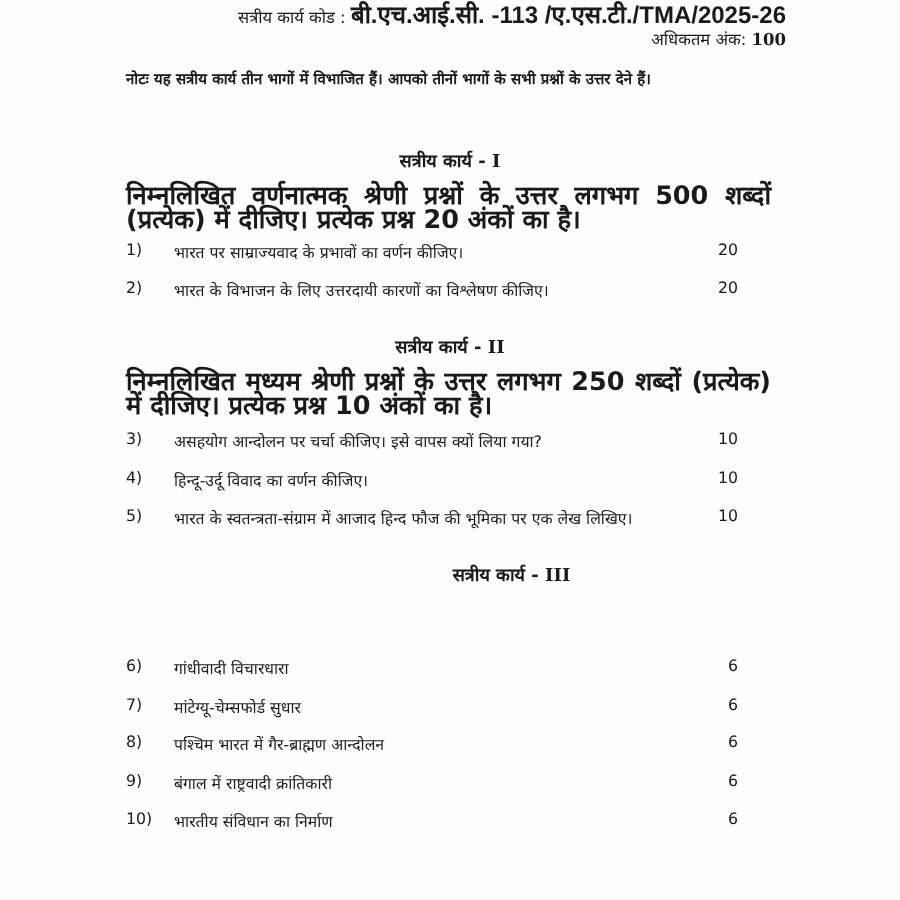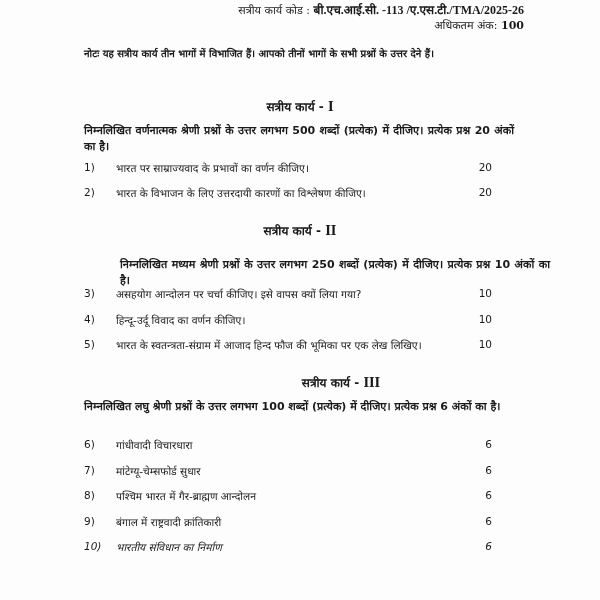--- a/index.html
+++ b/index.html
@@ -1,25 +1,25 @@
 <!DOCTYPE html>
 <html><head>
 <meta charset="utf-8">
 <style>
   html, body { margin: 0; padding: 0; background: #ffffff; }
   body { width: 600px; height: 600px; overflow: hidden; position: relative;
          font-family: "DejaVu Sans", "Liberation Sans", sans-serif; color: #1a1a1a; }
   .page { position: absolute; left: 0; top: 0; width: 600px; height: 600px; background: #fdfdfd; }
   .hdr { position: absolute; right: 76px; top: 3px; text-align: right; font-size: 11px; line-height: 15px; }
-  .hdr .code { font-family: Liberation Serif, serif; font-weight: bold; font-size: 12px; }
+  .hdr .code { font-family: Liberation Sans, sans-serif; font-weight: bold; font-size: 16px; }
   .hdr .max b { font-family: "DejaVu Serif", "Liberation Serif", serif; }
   .note { position: absolute; left: 84px; top: 46px; width: 430px; font-size: 10px; font-weight: bold; line-height: 16px; text-align: justify; }
   .sec-title { position: absolute; left: 0; width: 600px; text-align: center; font-size: 12px; font-weight: bold; }
   .sec-title .num { font-family: "DejaVu Serif", "Liberation Serif", serif; }
-  .instr { position: absolute; left: 84px; width: 430px; font-size: 11px; font-weight: bold; line-height: 16px; text-align: justify; }
+  .instr { position: absolute; left: 84px; width: 430px; font-size: 17px; font-weight: bold; line-height: 16px; text-align: justify; }
   .q { position: absolute; left: 84px; width: 430px; font-size: 10.5px; height: 16px; }
   .q .qn { position: absolute; left: 0; top: 0; }
   .q .qt { position: absolute; left: 32px; top: 0; }
   .q .qm { position: absolute; right: 22px; top: 0; margin-left: 14px; }
 </style>
 </head>
 <body>
 
 <div class="page">
 
@@ -49,61 +49,60 @@
   <div class="q" style="top:186px;">
     <span class="qn">2)</span>
     <span class="qt">भारत के विभाजन के लिए उत्तरदायी कारणों का विश्लेषण कीजिए।</span>
     <span class="qm">20</span>
   </div>
 
   <div class="sec-title" style="top:222px;">
     <span>सत्रीय कार्य -</span>
     <span class="num">II</span>
   </div>
-  <div class="instr" style="top:257px;margin-left:36px;">निम्नलिखित मध्यम श्रेणी प्रश्नों के उत्तर लगभग 250 शब्दों (प्रत्येक) में दीजिए। प्रत्येक प्रश्न 10 अंकों का है।</div>
+  <div class="instr" style="top:247px;">निम्नलिखित मध्यम श्रेणी प्रश्नों के उत्तर लगभग 250 शब्दों (प्रत्येक) में दीजिए। प्रत्येक प्रश्न 10 अंकों का है।</div>
   <div class="q" style="top:287px;">
     <span class="qn">3)</span>
     <span class="qt">असहयोग आन्दोलन पर चर्चा कीजिए। इसे वापस क्यों लिया गया?</span>
     <span class="qm">10</span>
   </div>
   <div class="q" style="top:313px;">
     <span class="qn">4)</span>
     <span class="qt">हिन्दू-उर्दू विवाद का वर्णन कीजिए।</span>
     <span class="qm">10</span>
   </div>
   <div class="q" style="top:338px;">
     <span class="qn">5)</span>
     <span class="qt">भारत के स्वतन्त्रता-संग्राम में आजाद हिन्द फौज की भूमिका पर एक लेख लिखिए।</span>
     <span class="qm">10</span>
   </div>
 
   <div class="sec-title" style="top:374px;padding-left:41px;">
     <span>सत्रीय कार्य -</span>
     <span class="num">III</span>
   </div>
-  <div class="instr" style="top:399px;">निम्नलिखित लघु श्रेणी प्रश्नों के उत्तर लगभग 100 शब्दों (प्रत्येक) में दीजिए। प्रत्येक प्रश्न 6 अंकों का है।</div>
   <div class="q" style="top:438px;">
     <span class="qn">6)</span>
     <span class="qt">गांधीवादी विचारधारा</span>
     <span class="qm">6</span>
   </div>
   <div class="q" style="top:464px;">
     <span class="qn">7)</span>
     <span class="qt">मांटेग्यू-चेम्सफोर्ड सुधार</span>
     <span class="qm">6</span>
   </div>
   <div class="q" style="top:489px;">
     <span class="qn">8)</span>
     <span class="qt">पश्चिम भारत में गैर-ब्राह्मण आन्दोलन</span>
     <span class="qm">6</span>
   </div>
   <div class="q" style="top:515px;">
     <span class="qn">9)</span>
     <span class="qt">बंगाल में राष्ट्रवादी क्रांतिकारी</span>
     <span class="qm">6</span>
   </div>
-  <div class="q" style="top:540px;font-style:italic;">
+  <div class="q" style="top:540px;">
     <span class="qn">10)</span>
     <span class="qt">भारतीय संविधान का निर्माण</span>
     <span class="qm">6</span>
   </div>
 
 </div>
 
 </body></html>

